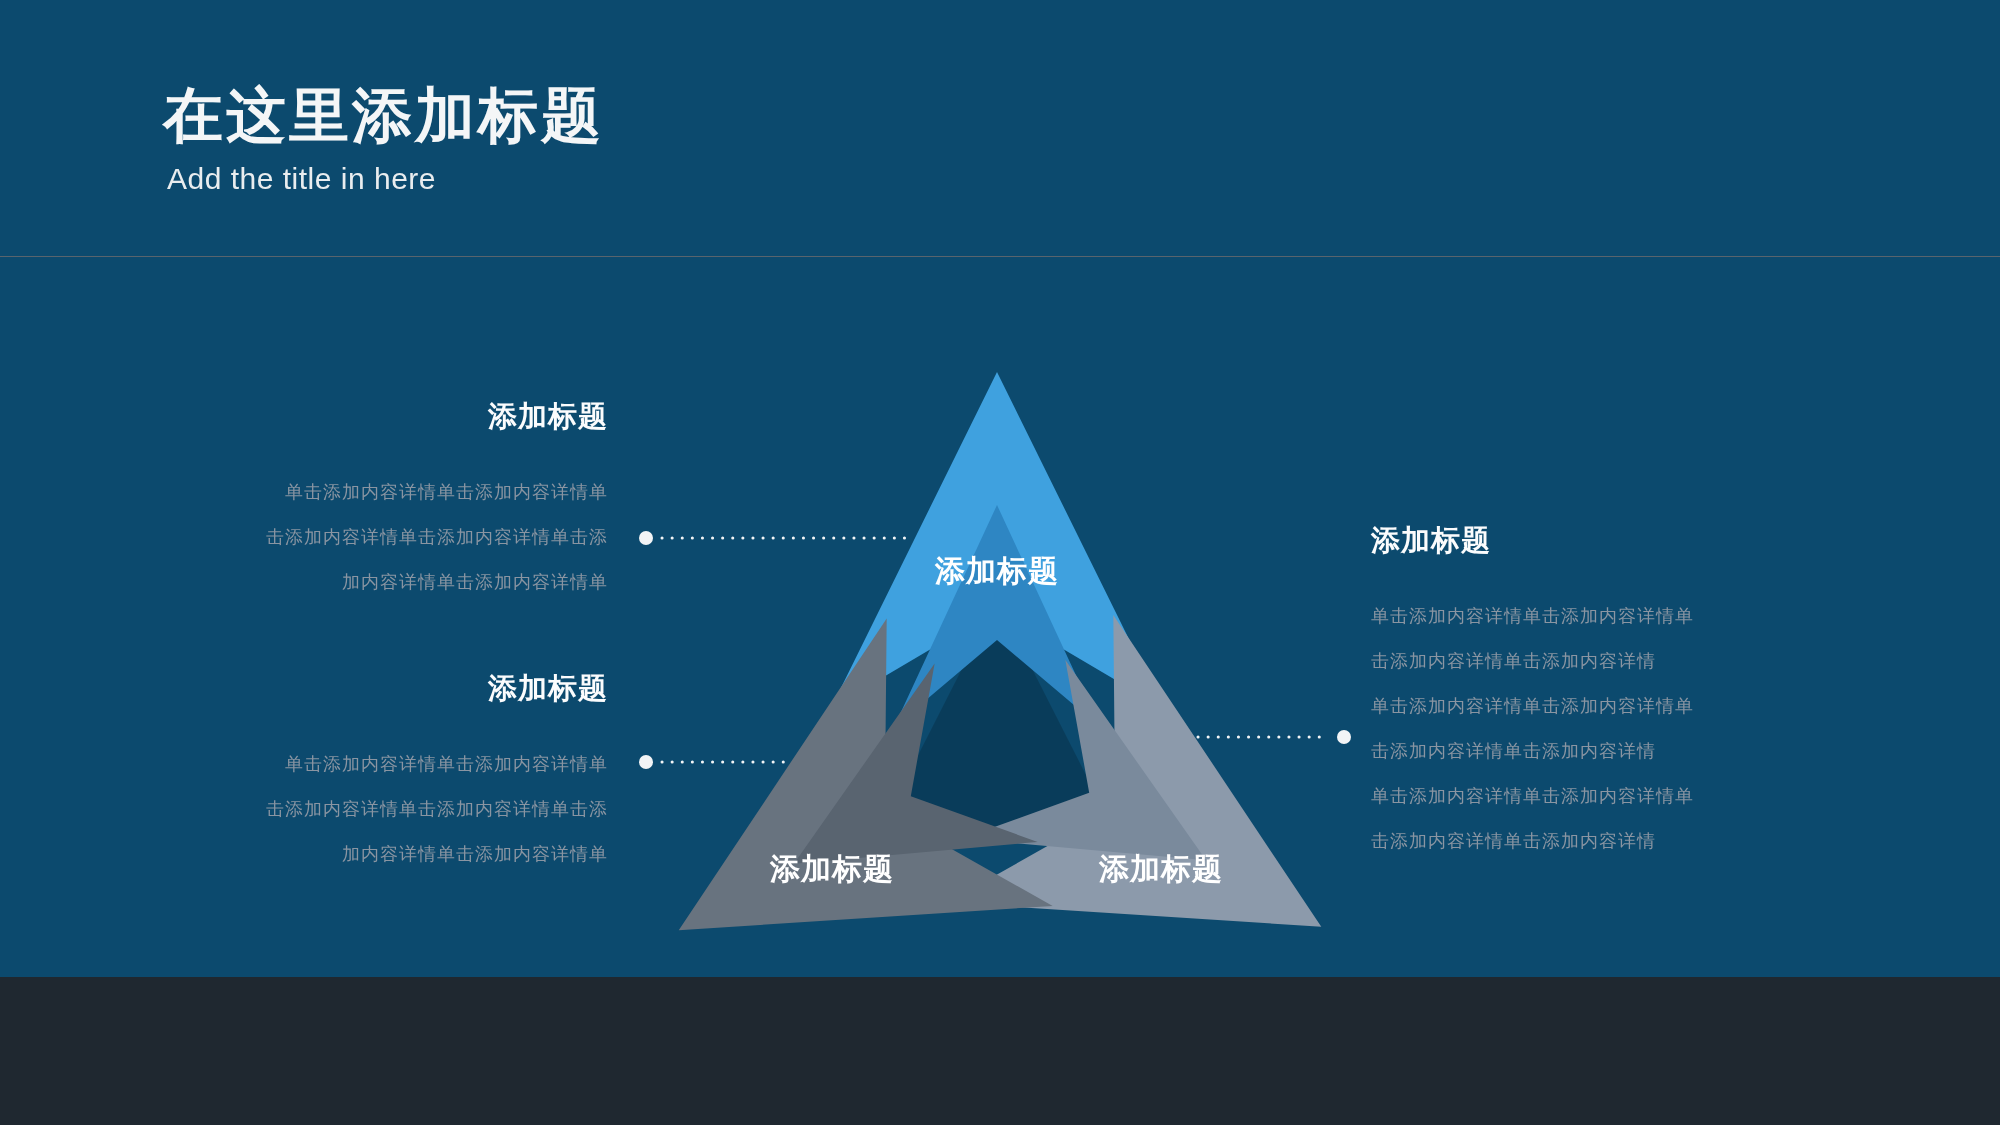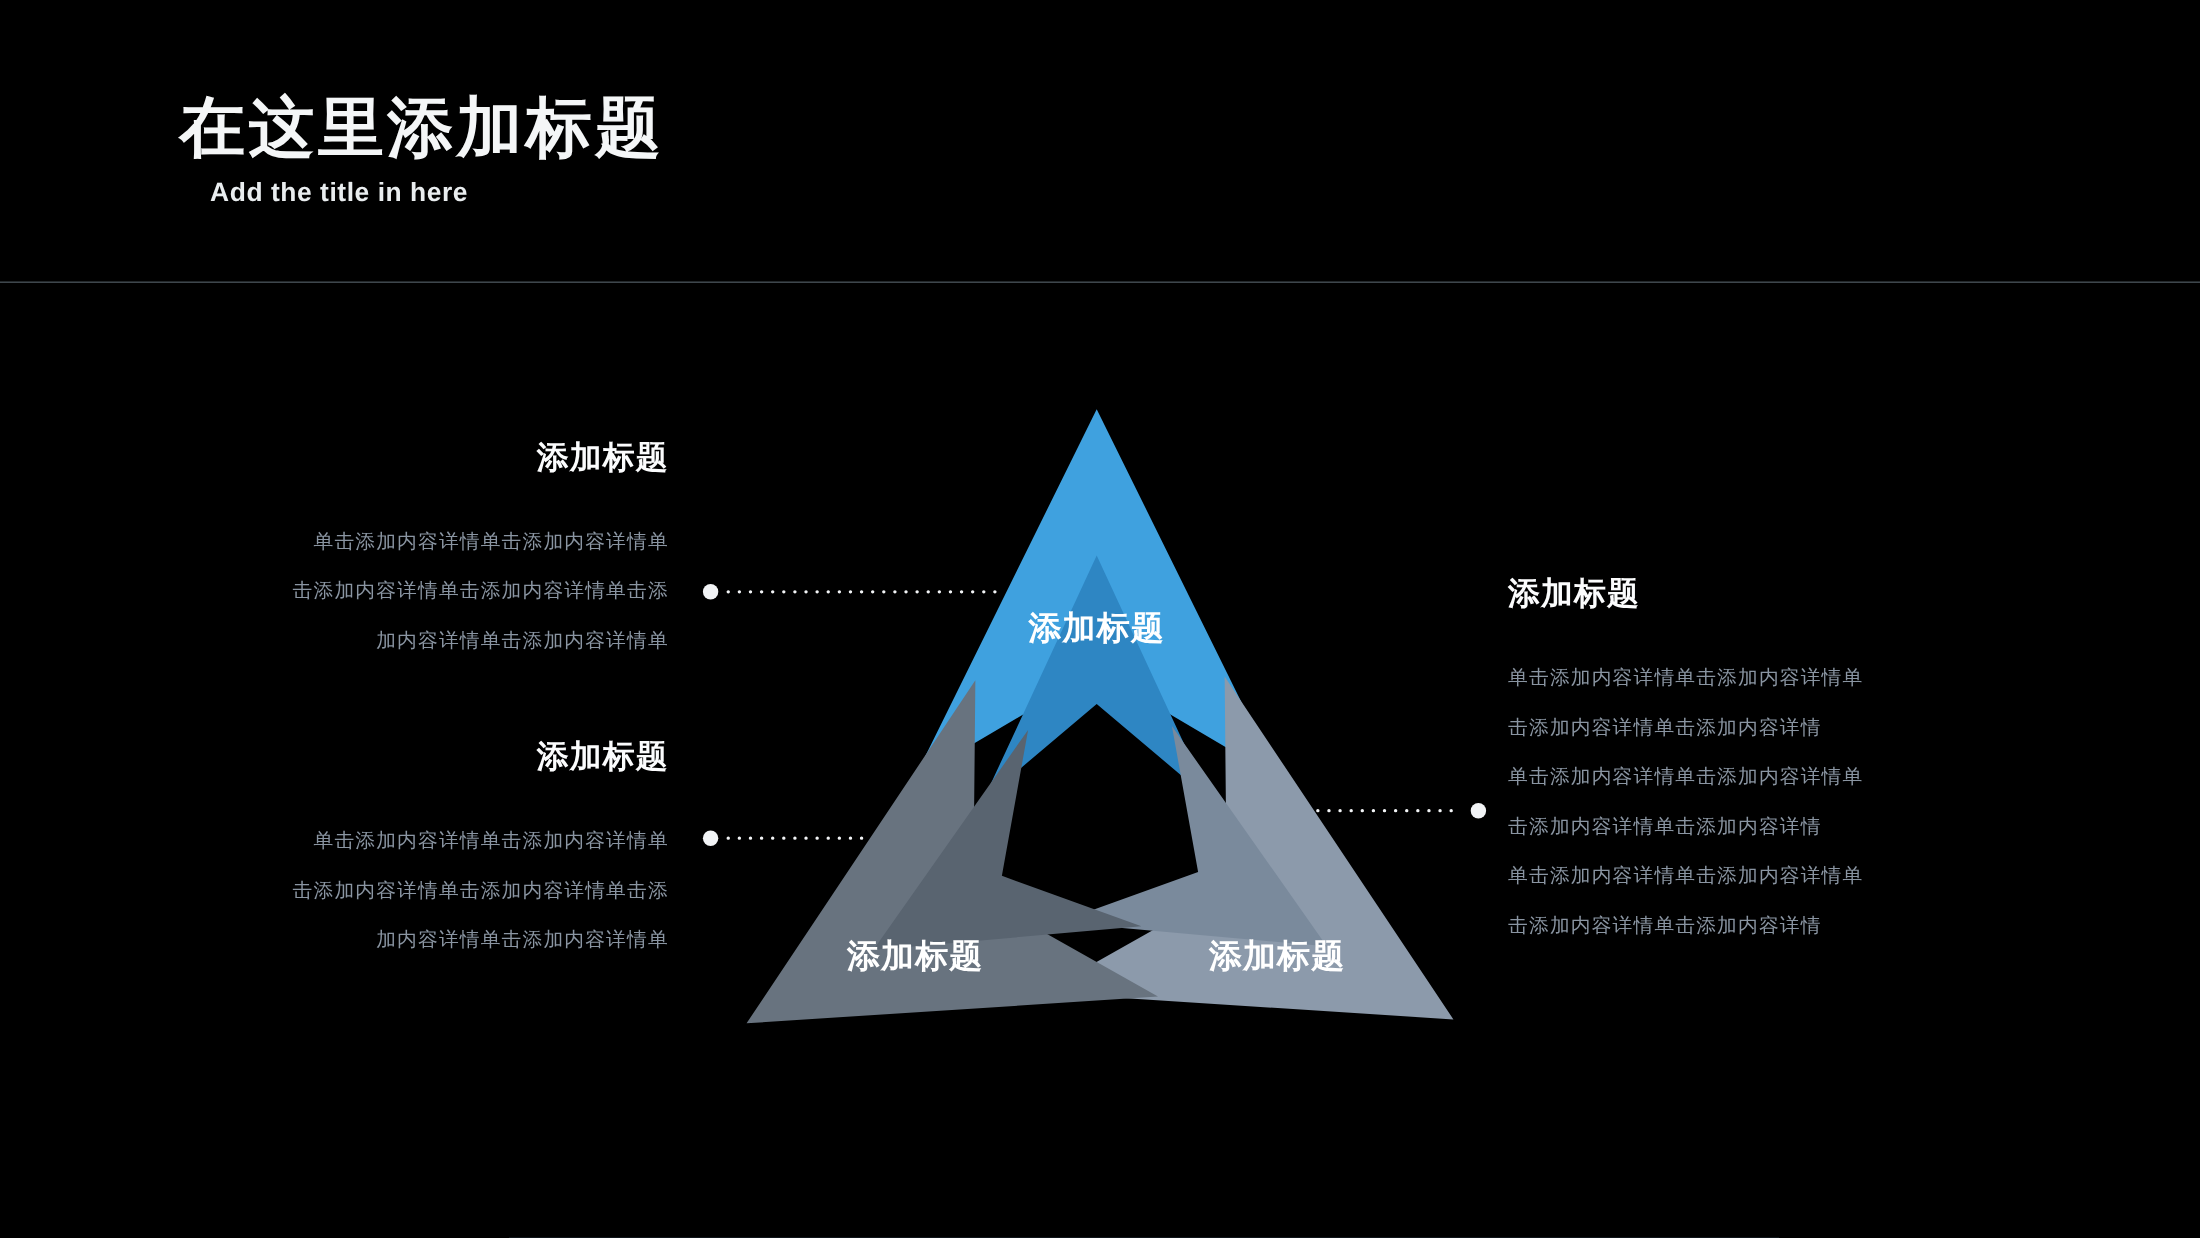--- a/index.html
+++ b/index.html
@@ -1,41 +1,40 @@
 <!DOCTYPE html>
 <html><head>
 <meta charset="utf-8">
 <style>
   html, body { margin: 0; padding: 0; background: #1f2830; }
   .slide {
     position: relative;
     width: 2000px;
-    height: 1125px;
-    background: #000000;
+    height: 977px;
+    background: #0c4a6e;
     overflow: hidden;
     font-family: "Liberation Sans", "DejaVu Sans", sans-serif;
   }
   .slide-title {
     position: absolute;
     left: 163px;
     top: 76px;
     font-size: 60px;
     font-weight: 600;
     letter-spacing: 3px;
     color: #F4F6F7;
   }
   .slide-subtitle {
     position: absolute;
     left: 167px;
     top: 162px;
-    font-size: 24px;
-    font-weight: 700;
+    font-size: 30px;
+    font-weight: 400;
     color: #E9EDEF;
     letter-spacing: 0.5px;
-    margin-left: 24px;
   }
   .divider {
     position: absolute;
     left: 0;
     top: 256px;
     width: 2000px;
     height: 1px;
     background: #59646D;
   }
   .diagram-svg {

